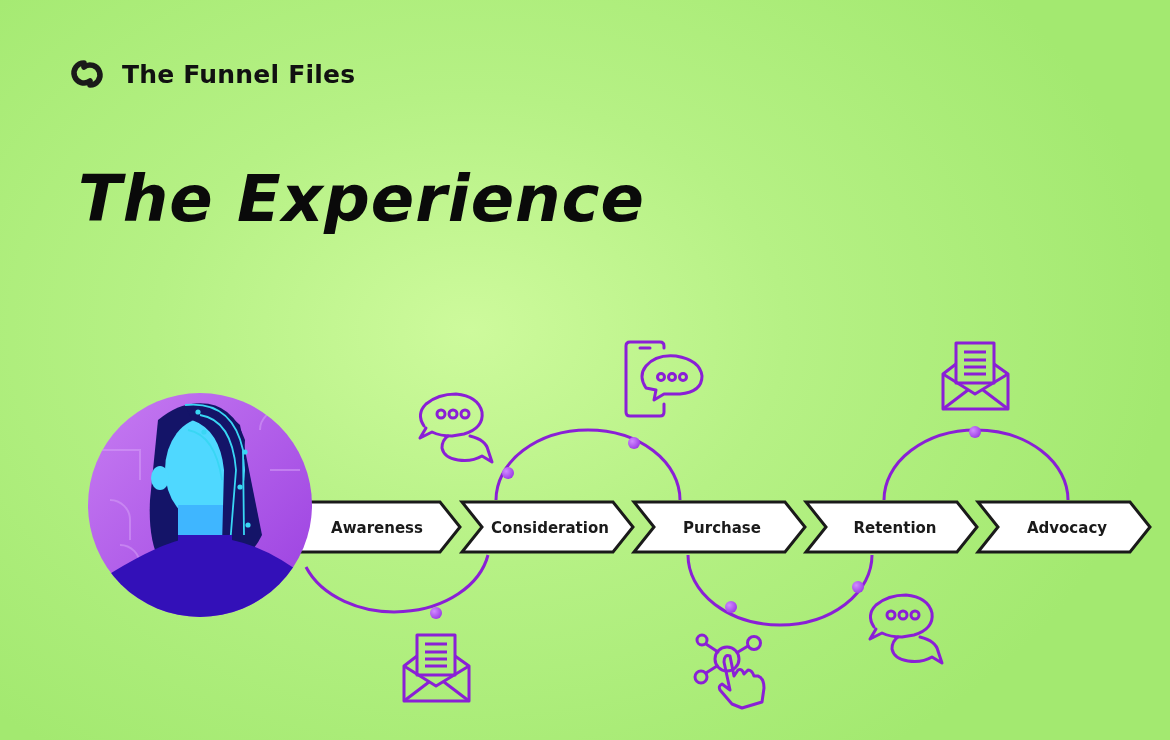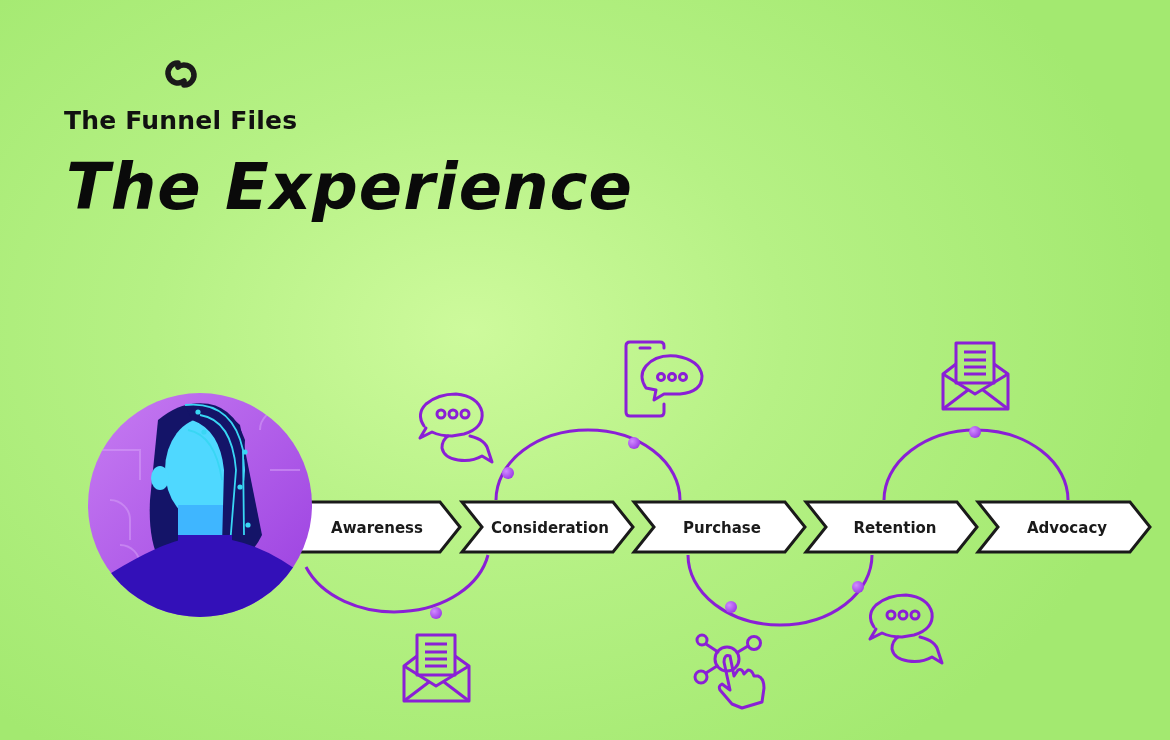--- a/index.html
+++ b/index.html
@@ -1,24 +1,24 @@
 <!DOCTYPE html>
 <html><head>
 <meta charset="utf-8">
 <style>
   html, body { margin: 0; padding: 0; }
   body {
     width: 1170px; height: 740px; overflow: hidden; position: relative;
     background: radial-gradient(ellipse 700px 520px at 470px 330px, #cdfa9c 0%, #b6f185 45%, #a3e970 100%);
     font-family: "DejaVu Sans", "Liberation Sans", sans-serif;
   }
-  .brand { position: absolute; left: 64px; top: 54px; display: flex; align-items: center; gap: 12px; flex-direction: column; }
+  .brand { position: absolute; left: 64px; top: 54px; display: flex; align-items: center; gap: 12px; }
   .brand-logo { width: 46px; height: 40px; }
   .brand-name { font-family: "DejaVu Sans", sans-serif; font-weight: bold; font-size: 25px; color: #111; letter-spacing: 0.2px; }
-  .title { position: absolute; left: 66px; top: 148px; margin: 0;
+  .title { position: absolute; left: 66px; top: 148px; margin: 12px;
     font-family: "DejaVu Sans", sans-serif; font-weight: bold; font-style: italic;
     font-size: 64px; line-height: 78px; color: #0a0a0a; letter-spacing: 1px; }
   .title span { display: block; }
   .diagram { position: absolute; left: 0; top: 0; width: 1170px; height: 740px; }
   .stage-label { font-family: "DejaVu Sans", sans-serif; font-weight: bold; font-size: 15px; fill: #1a1a1a; }
 </style>
 </head>
 <body>
 
 <div class="brand">

